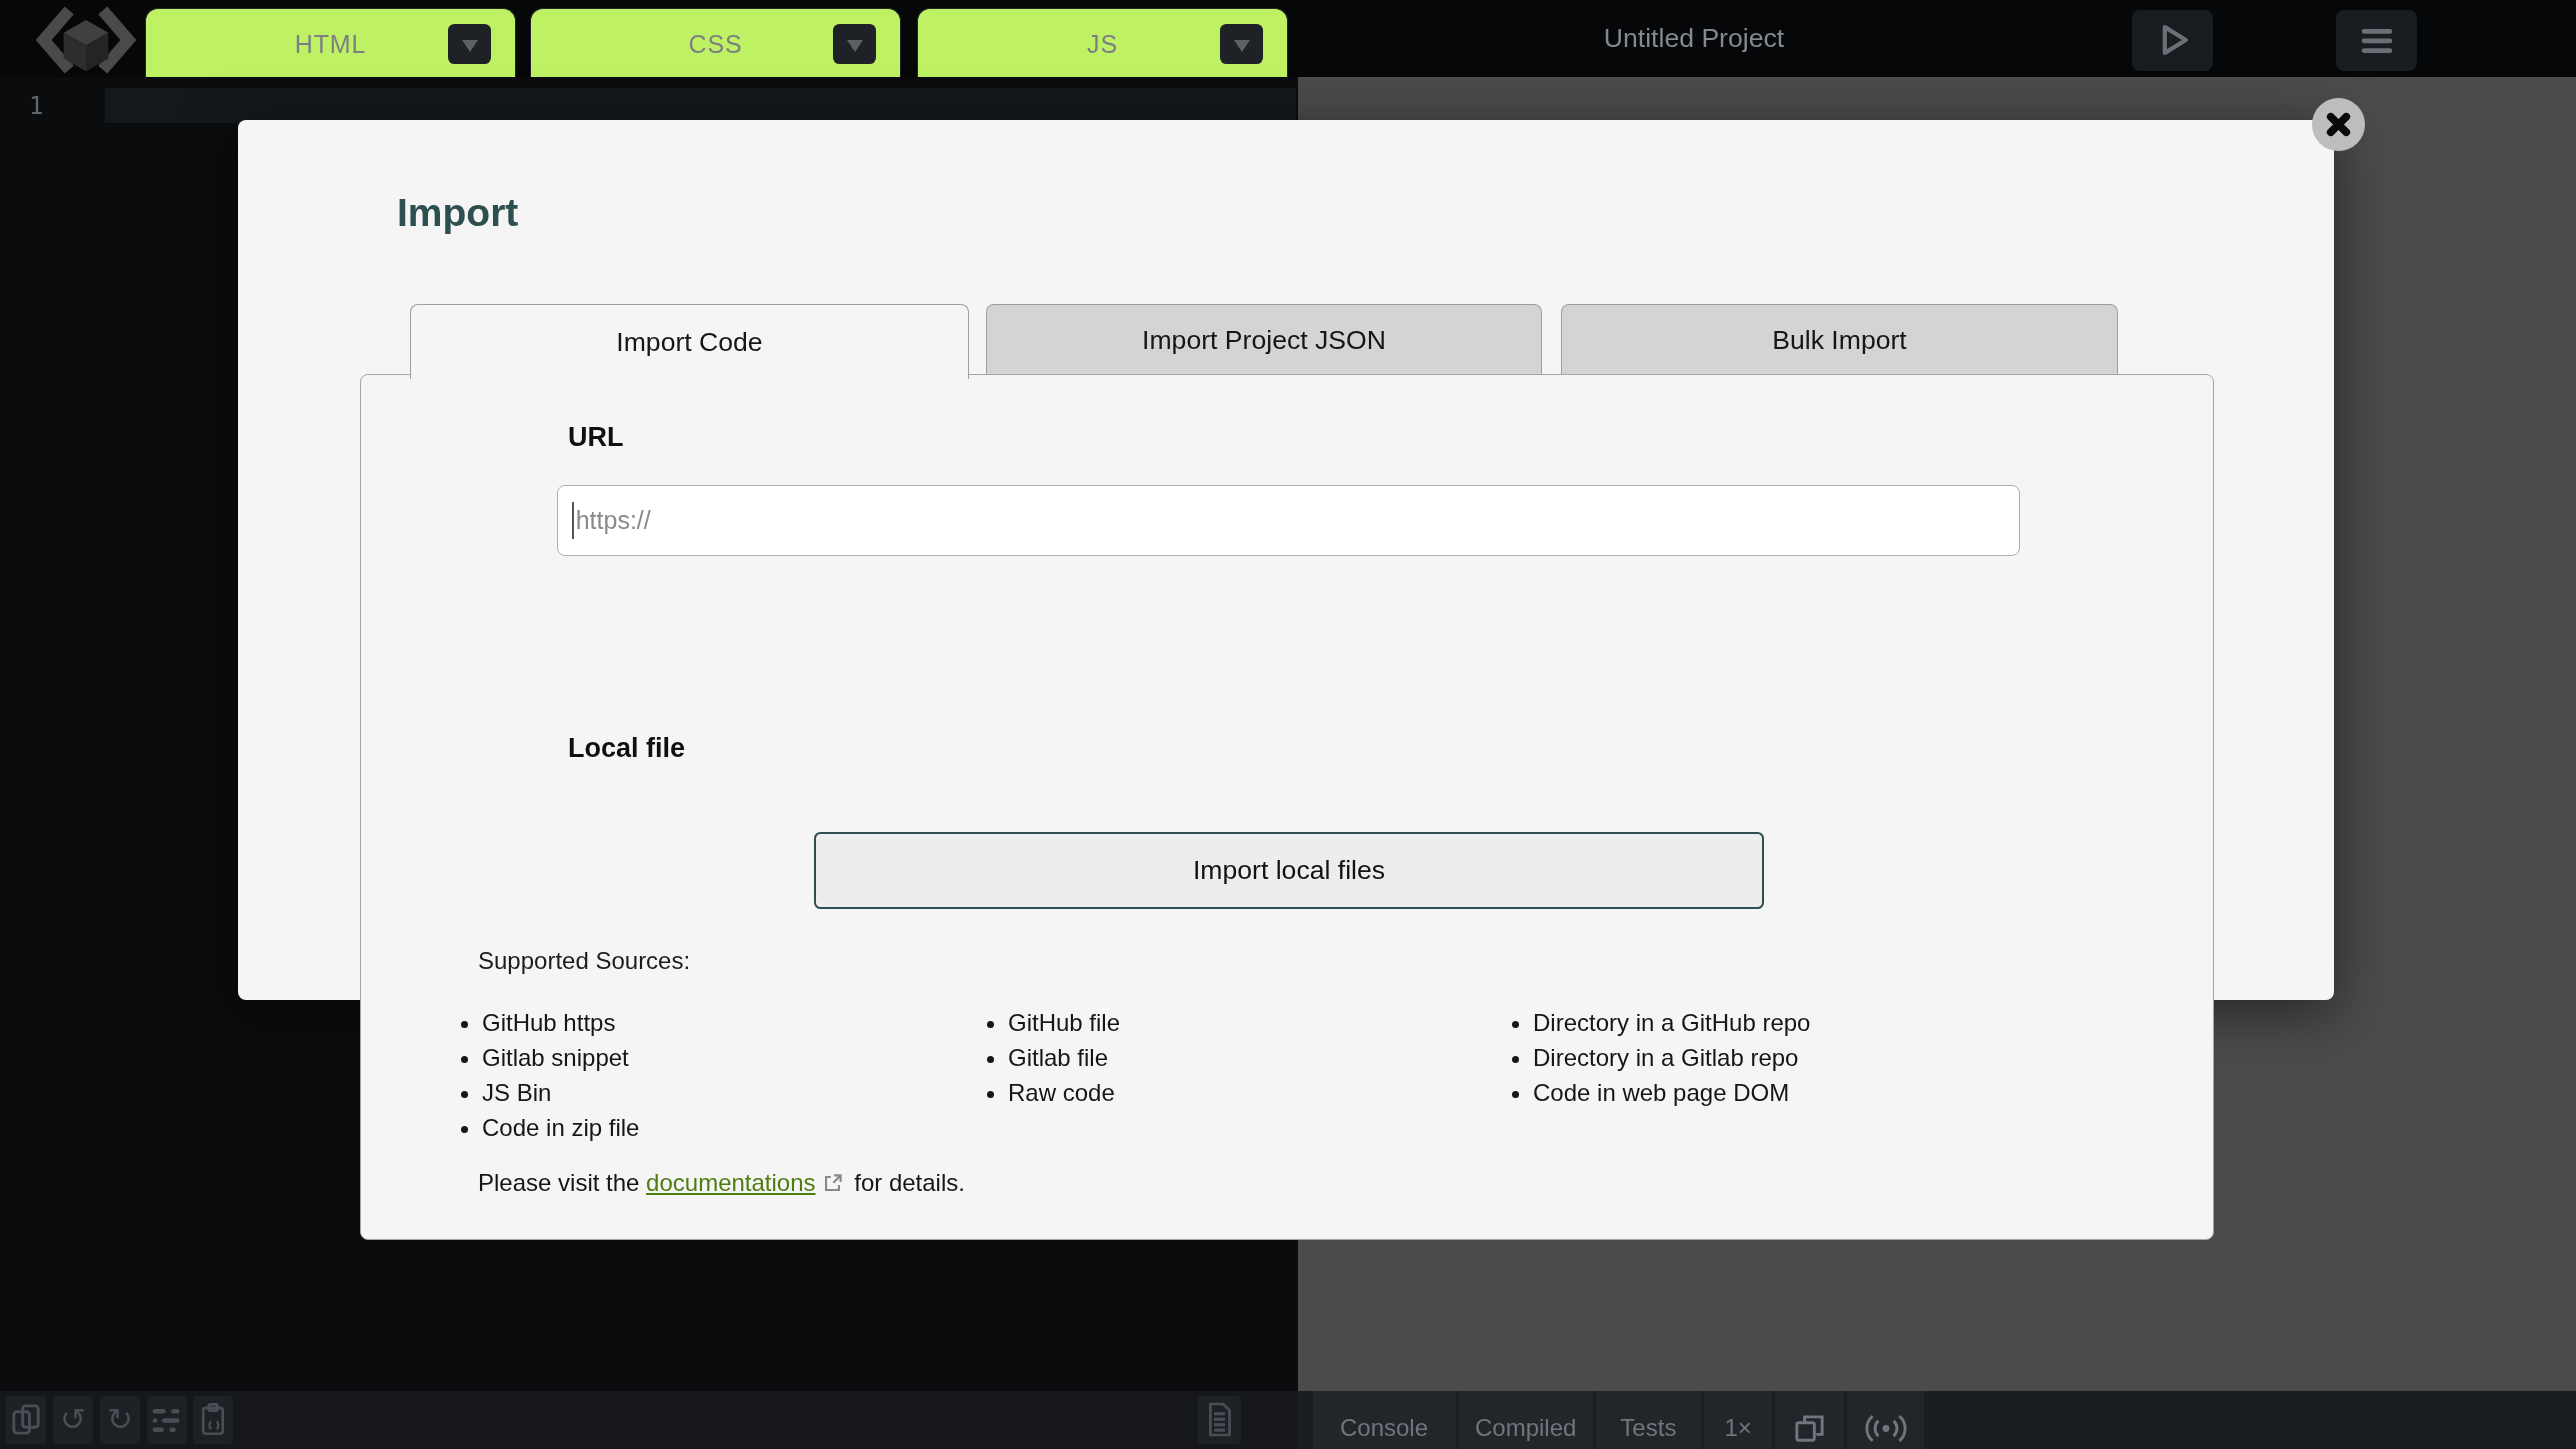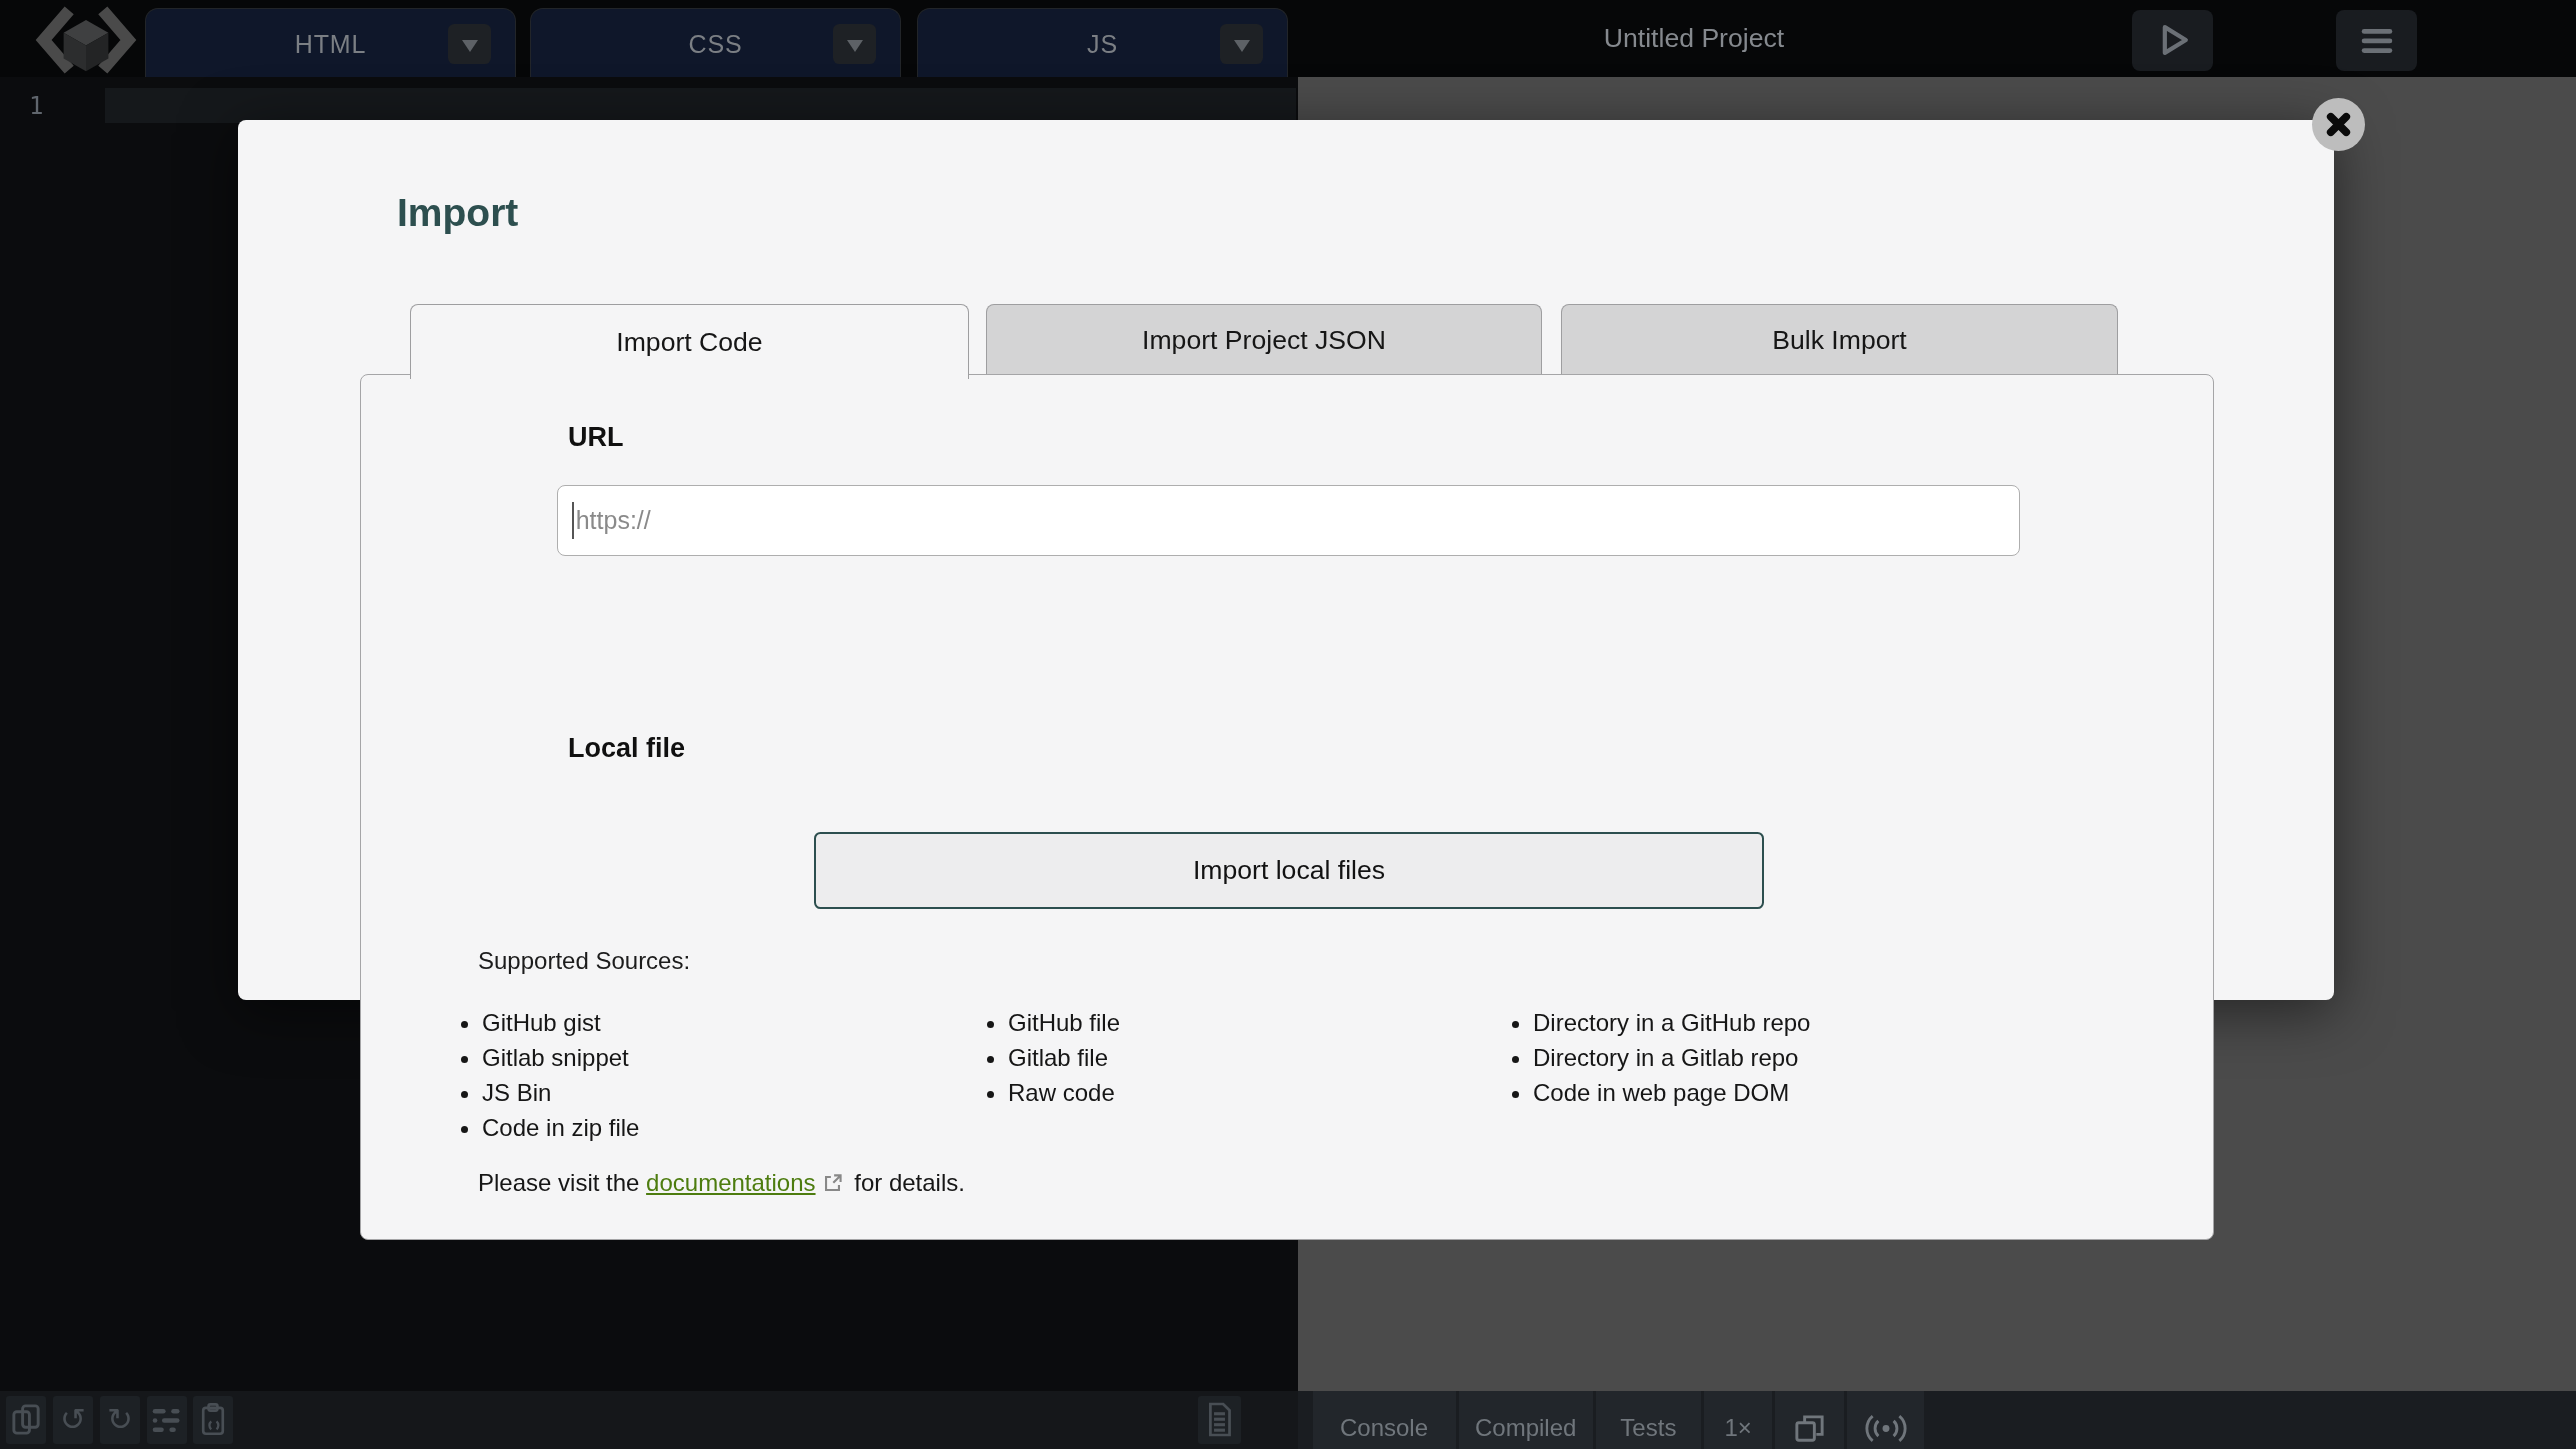--- a/index.html
+++ b/index.html
@@ -7,21 +7,21 @@
   .screen {
     position:relative; width:2576px; height:1449px; overflow:hidden;
     background:#0b0c0e; font-family:"Liberation Sans", sans-serif;
   }
 
   
   .topbar { position:absolute; left:0; top:0; width:2576px; height:77px; background:#060708; }
   .logo { position:absolute; left:32px; top:4px; width:108px; height:71px; }
   .ed-tab {
     position:absolute; top:8px; width:371px; height:71px;
-    background:#0f172a; border:1.6px solid #222529; border-bottom:none;
+    background:#bef264; border:1.6px solid #222529; border-bottom:none;
     border-radius:13px 13px 0 0; display:flex; align-items:center; justify-content:center;
   }
   .ed-tab .lbl { color:#7b7f84; font-size:25px; letter-spacing:0.8px; }
   .ed-dd {
     position:absolute; right:24px; top:15.3px; width:43px; height:40px;
     background:#1e2125; border-radius:6.4px; display:flex; align-items:center; justify-content:center;
   }
   .caret { width:0; height:0; border:8.9px solid transparent; border-top:12px solid #5d6166; margin-top:10.5px; }
   .proj-title {
     position:absolute; left:1533px; top:0; width:322px; height:77px;
@@ -269,21 +269,21 @@
       <div class="fld-label url-label">URL</div>
       <input class="url-input" type="text" placeholder="https://" style="">
       <div class="caret-bar"></div>
 
 
       <div class="fld-label local-label">Local file</div>
       <button class="m-btn btn-files">Import local files</button>
 
       <div class="supported-h">Supported Sources:</div>
       <ul class="src-col col1">
-          <li>GitHub gist</li>
+          <li>GitHub https</li>
           <li>Gitlab snippet</li>
           <li>JS Bin</li>
           <li>Code in zip file</li>
         </ul>
       <ul class="src-col col2">
           <li>GitHub file</li>
           <li>Gitlab file</li>
           <li>Raw code</li>
         </ul>
       <ul class="src-col col3">

